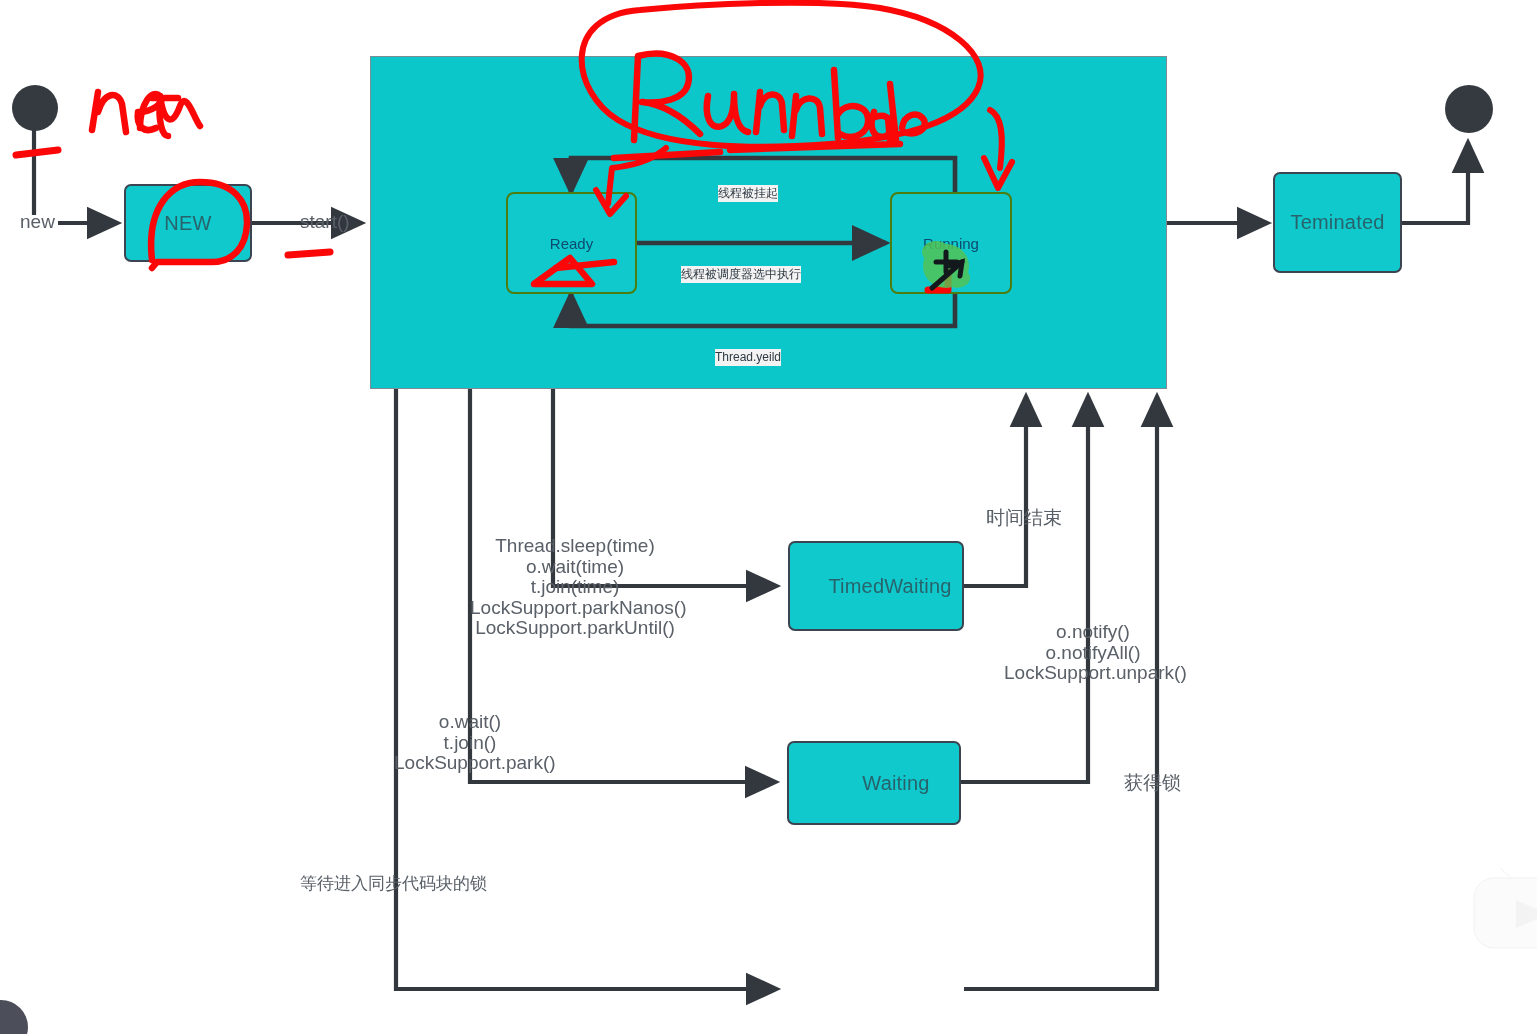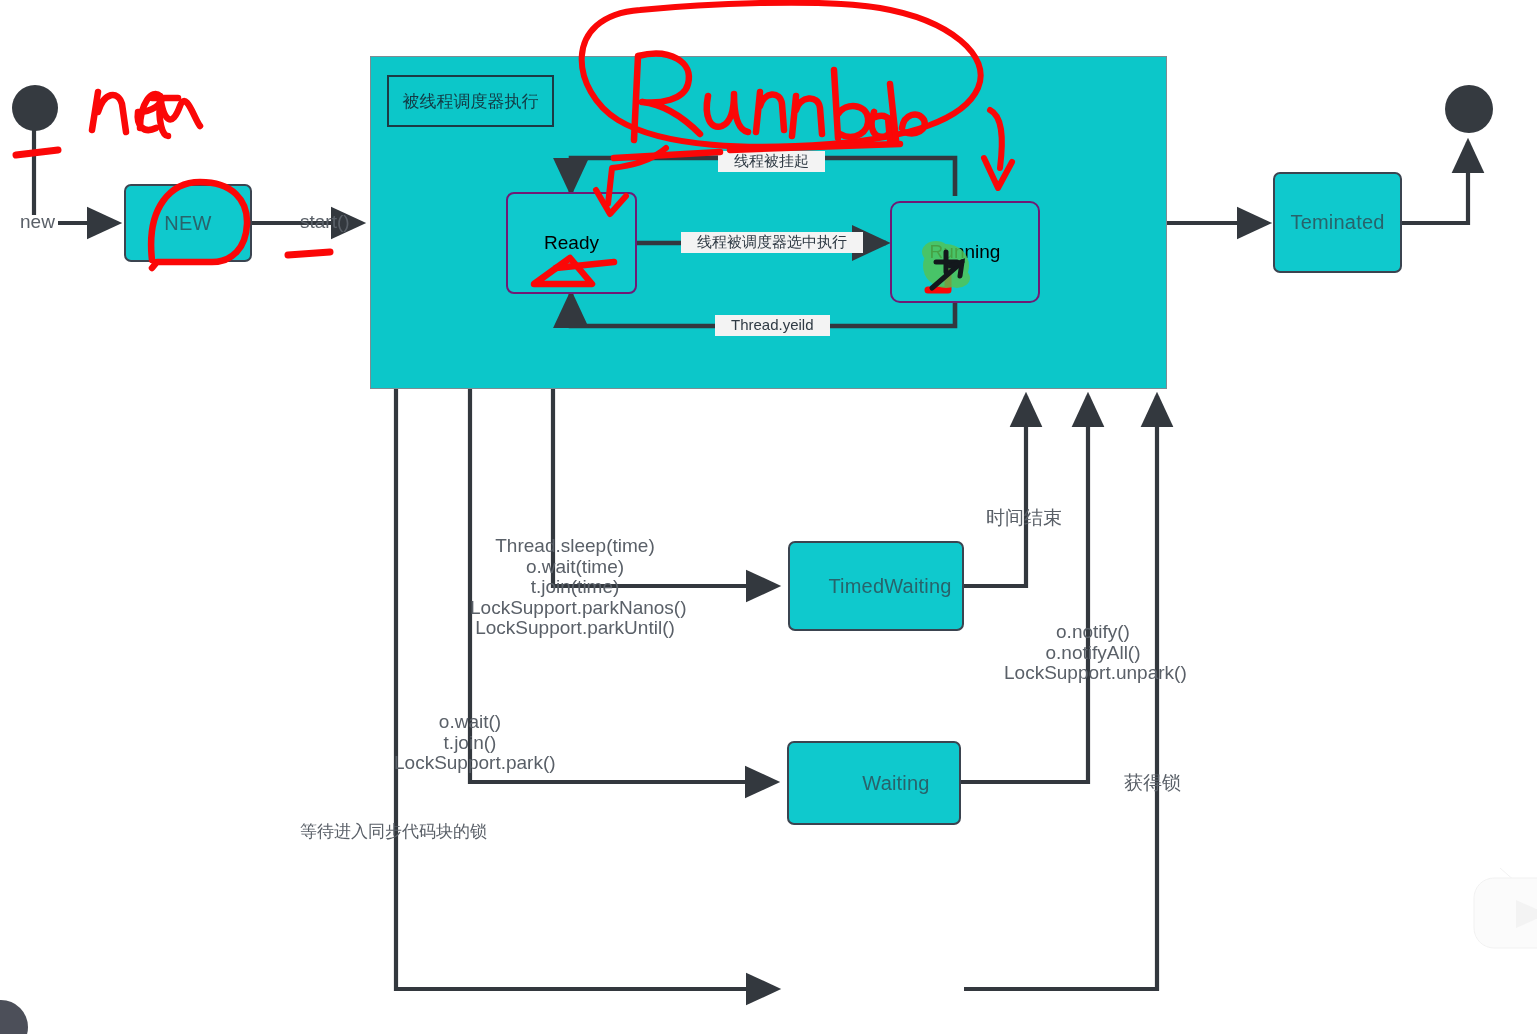--- a/index.html
+++ b/index.html
@@ -17,25 +17,25 @@
     display:flex;align-items:center;justify-content:center;
     color:#28636b;
     font-size:20px;
     letter-spacing:.2px;
     box-sizing:border-box;
     z-index:6;
   }
   .inner-node{
     position:absolute;
     background:#0fc9cd;
-    border:2px solid #701a75;
+    border:2px solid #4d7c0f;
     border-radius:8px;
     display:flex;align-items:center;justify-content:center;
-    color:#000000;
-    font-size:19px;
+    color:#0c4a6e;
+    font-size:15px;
     box-sizing:border-box;
     z-index:6;
   }
   .runnable-zone{
     position:absolute;
     background:#0cc7c9;
     border:1px solid #7d8c93;
     box-sizing:border-box;
     z-index:2;
   }
@@ -46,25 +46,26 @@
     display:flex;align-items:center;justify-content:center;
     color:#123b45;
     font-size:17px;
     box-sizing:border-box;
     z-index:7;
   }
   .edge-label{
     position:absolute;
     background:#f3f3f3;
     color:#2f3a44;
-    font-size:15px;
-    padding:1px 16px;
+    font-size:12px;
+    padding:1px 0;
     white-space:nowrap;
     z-index:8;
     line-height:1.25;
+    margin-top:34px;
   }
   .plain-label{
     position:absolute;
     color:#5a6068;
     font-size:19px;
     white-space:pre;
     line-height:20.5px;
     text-align:center;
     z-index:8;
   }
@@ -114,23 +115,20 @@
       <path d="M964,586 L1026,586 L1026,396" marker-end="url(#ah)"></path>
 
       <path d="M961,782 L1088,782 L1088,396" marker-end="url(#ah)"></path>
 
       <path d="M964,989 L1157,989 L1157,396" marker-end="url(#ah)"></path>
     </g>
   </svg>
 
   <div class="runnable-zone" style="left:370px;top:56px;width:797px;height:333px;"></div>
 
-  <div class="tagbox" style="left:387px;top:75px;width:167px;height:52px;">
-    <span>被线程调度器执行</span>
-  </div>
 
   <svg class="layer" id="wires-top">
     <defs>
       <marker id="ah2" markerWidth="9" markerHeight="9" refX="7.4" refY="4.5" orient="auto">
         <path d="M0,0.6 L8.4,4.5 L0,8.4 z" fill="#33383e"></path>
       </marker>
     </defs>
     <g stroke="#33383e" stroke-width="4.6" fill="none">
 
       <path d="M955,196 L955,158 L571,158 L571,192" marker-end="url(#ah2)"></path>
@@ -142,21 +140,21 @@
   </svg>
 
   <div class="node" style="left:124px;top:184px;width:128px;height:78px;">
     <span>NEW</span>
   </div>
 
   <div class="inner-node" style="left:506px;top:192px;width:131px;height:102px;">
     <span>Ready</span>
   </div>
 
-  <div class="inner-node" style="left:890px;top:201px;width:150px;height:102px;border-radius:10px;">
+  <div class="inner-node" style="left:890px;top:192px;width:122px;height:102px;">
     <span>Running</span>
   </div>
 
   <div class="node" style="left:1273px;top:172px;width:129px;height:101px;">
     <span>Teminated</span>
   </div>
 
   <div class="node" style="left:788px;top:541px;width:176px;height:90px;padding-left:28px;">
     <span>TimedWaiting</span>
   </div>
@@ -191,21 +189,21 @@
 LockSupport.parkUntil()</div>
 
   <div class="plain-label" style="left:394px;top:712px;width:152px;">o.wait()
 t.join()
 LockSupport.park()</div>
 
   <div class="plain-label" style="left:1004px;top:622px;width:178px;">o.notify()
 o.notifyAll()
 LockSupport.unpark()</div>
 
-  <div class="plain-label left" style="left:300px;top:822px;font-size:17px;">等待进入同步代码块的锁</div>
+  <div class="plain-label left" style="left:300px;top:874px;font-size:17px;">等待进入同步代码块的锁</div>
 
   <svg class="layer" id="ink">
     <g fill="none" stroke="#fb0707" stroke-width="6.5" stroke-linecap="round" stroke-linejoin="round">
 
       <path d="M16,155 L58,150" stroke-width="7"></path>
 
       <path d="M152,260 C146,206 172,182 200,182 C232,182 248,200 247,224
                C246,248 232,262 212,262 L157,262 L152,268" stroke-width="6.5"></path>
 
       <path d="M288,255 L330,252" stroke-width="7"></path>

